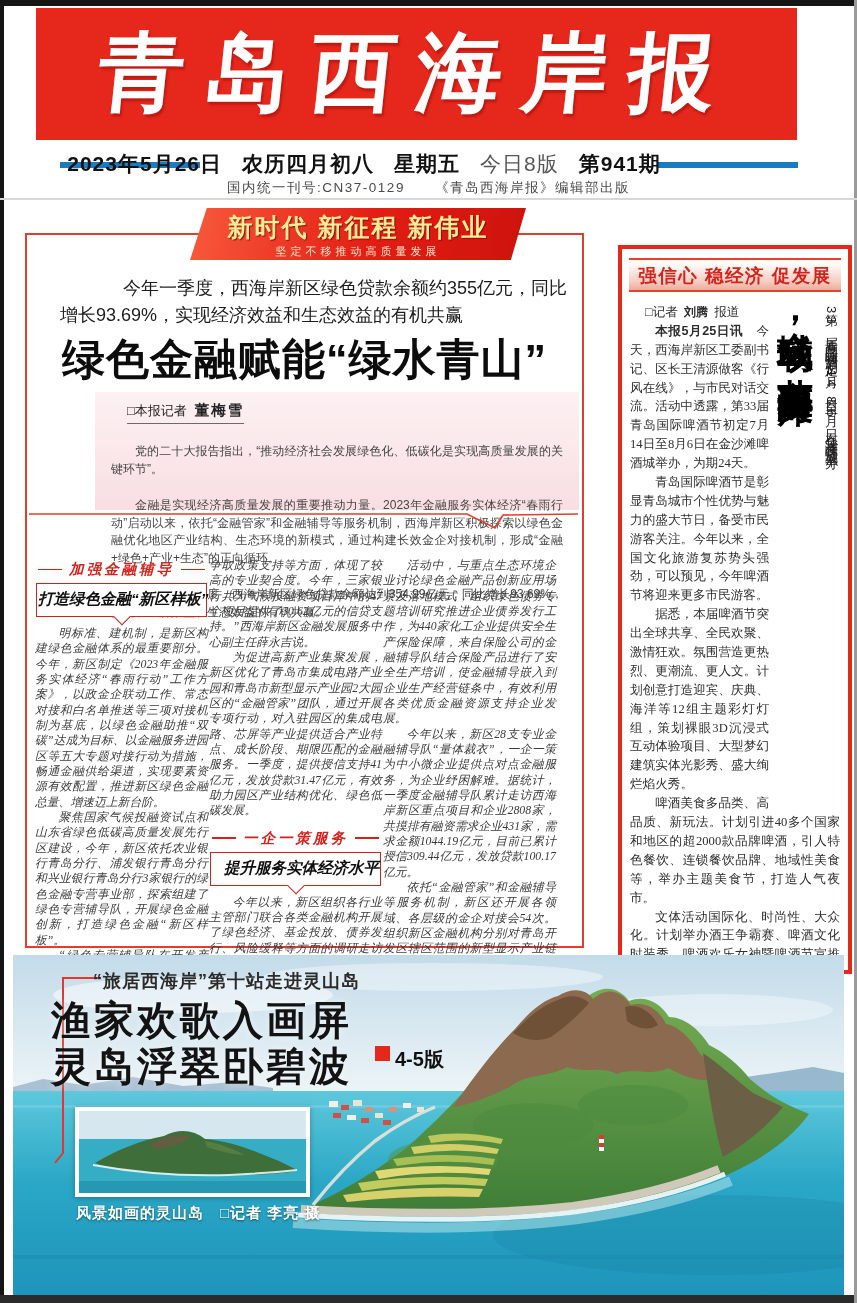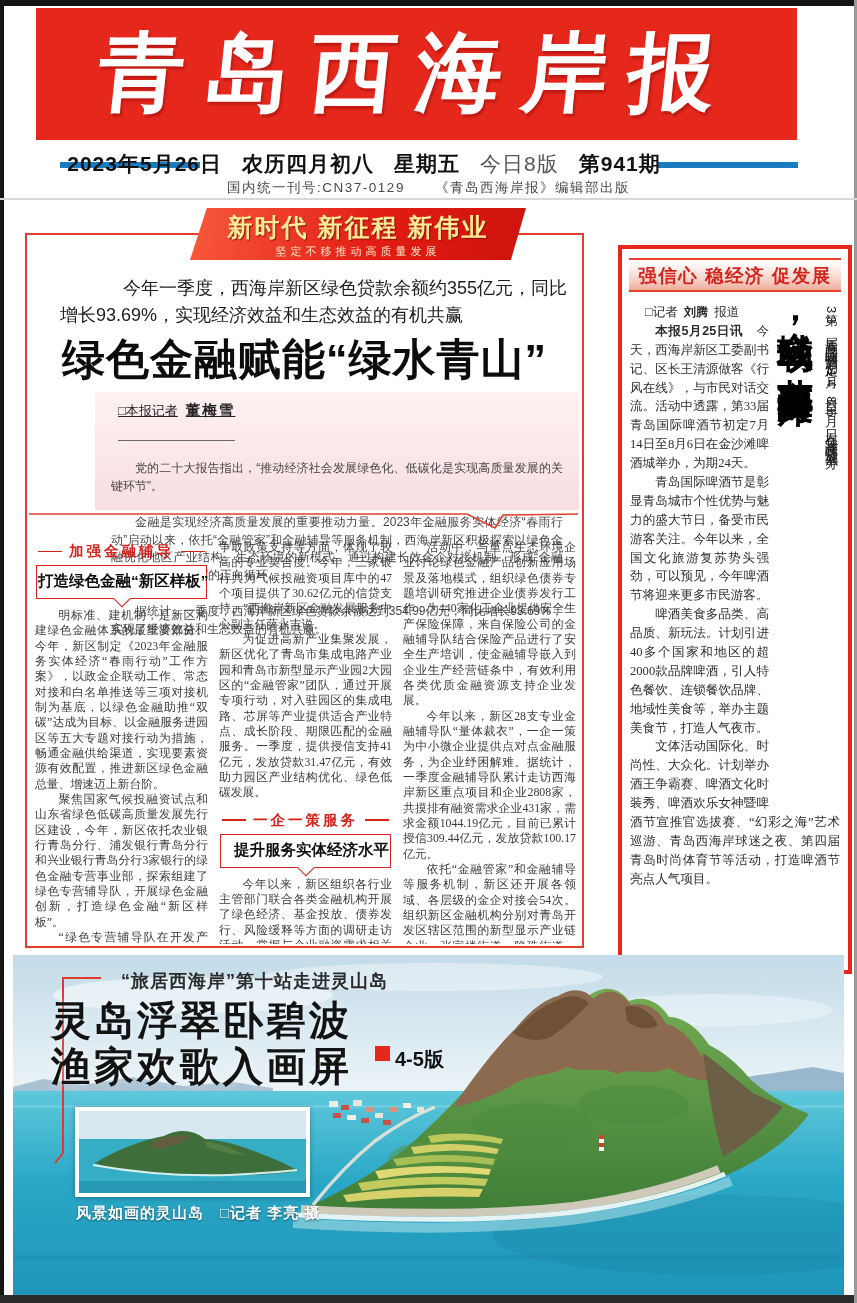--- a/index.html
+++ b/index.html
@@ -40,26 +40,26 @@
     clip-path:polygon(5% 0,100% 0,95.5% 100%,0% 100%);
   }
   .nt-title { margin-top:3px; font-size:25px; font-weight:900; color:#ffec96; letter-spacing:2px; text-shadow:1px 1px 1px #8d0d07; }
   .nt-sub { font-size:11px; color:#ffe9cb; letter-spacing:4px; }
   .standfirst { position:absolute; left:33px; top:40px; width:516px; font-size:18px; line-height:1.5; color:#1d1d1d; text-indent:3.5em; }
   .main-headline { position:absolute; left:0; top:96px; width:555px; text-align:center; font-size:43px; font-weight:900; color:#0c0c0c; letter-spacing:1px; white-space:nowrap; }
   .lead-box {
     position:absolute; left:68px; top:157px; width:484px; height:118px; padding:9px 16px 6px;
     background:linear-gradient(180deg,#fdf1f2 0%,#f8dee2 100%);
   }
-  .byline { display:inline-block; margin-left:7px; padding-bottom:20px; border-bottom:1px solid #6b6b6b; font-size:13px; color:#222;text-decoration:underline; }
+  .byline { display:inline-block; margin-left:16px; padding-bottom:3px; border-bottom:1px solid #6b6b6b; font-size:13px; color:#222; }
   .byline b { font-size:14.5px; margin-left:8px; letter-spacing:2px; }
   .lead-box p { font-family:Liberation Sans, sans-serif; font-size:12px; line-height:1.46; color:#454545; text-align:justify; text-indent:2em; margin-top:19px; }
   .lead-tail { position:absolute; left:2px; top:276px; width:551px; height:22px; }
 
-  .cols { position:absolute; left:8px; top:305px; width:543px; height:404px; display:flex; gap:11px; overflow:hidden; }
+  .cols { position:absolute; left:8px; top:323px; width:543px; height:404px; display:flex; gap:1px; overflow:hidden;font-style:italic; }
   .col { width:173px; }
   .col p { font-family:"Liberation Serif", serif; font-size:11.8px; line-height:1.3; color:#3a3a3a; text-align:justify; text-indent:2em; }
   .col p.cont { text-indent:0; }
   .sec-head { margin:2px 1px 9px; }
   .sec-kicker { display:flex; align-items:center; justify-content:center; gap:7px; margin-bottom:4px;
     font-size:14.5px; font-weight:bold; color:#d4231c; letter-spacing:3px; white-space:nowrap; }
   .sec-kicker::before, .sec-kicker::after { content:""; width:24px; height:1.5px; background:#d4231c; }
   .sec-title { position:relative; border:1.5px solid #d4231c; background:#fff; padding:5px 1px 6px; text-align:right;
     font-size:15.5px; font-weight:800; color:#101010; white-space:nowrap; }
   .sec-notch { position:absolute; left:50%; bottom:-7px; width:12px; height:12px; background:#fff;
@@ -79,21 +79,21 @@
   .vhead-main { writing-mode:vertical-rl; text-orientation:upright; font-size:36px; font-weight:900; color:#000; line-height:1.2; letter-spacing:2px; }
   .vhead-kicker { writing-mode:vertical-rl; text-orientation:mixed; font-size:13px; color:#1b1b1b; letter-spacing:3px; line-height:1.45; margin-left:4px; }
   .sb-article p { font-family:"Liberation Serif", serif; font-size:12.6px; line-height:1.5; color:#2e2e2e; text-align:justify; text-indent:2em; }
   .sb-byline { text-indent:1.2em !important; white-space:nowrap; }
   .sb-byline .nm { font-weight:bold; font-family:"Liberation Sans", sans-serif; font-size:12px; margin:0 3px; }
   .sb-article p b.dl { font-family:"Liberation Sans", sans-serif; }
 
   
   .photo { left:13px; top:955px; width:831px; height:340px; overflow:hidden; background:#bfdcec; }
   .photo svg.scene { position:absolute; left:0; top:0; }
-  .ph-kicker { position:absolute; left:108px; top:14px; font-size:18px; font-weight:600; color:#2b2b2b; letter-spacing:1px; white-space:nowrap; }
+  .ph-kicker { position:absolute; left:80px; top:14px; font-size:18px; font-weight:600; color:#2b2b2b; letter-spacing:1px; white-space:nowrap; }
   .ph-headline { position:absolute; left:38px; top:42px; font-size:40px; font-weight:900; color:#131313; line-height:1.16; letter-spacing:3px; white-space:nowrap; text-shadow:0 0 8px rgba(255,255,255,.55); }
   .ph-ref { position:absolute; left:362px; top:91px; display:flex; align-items:flex-start; gap:5px; }
   .ph-ref .sq { width:15px; height:15px; background:#e5271c; }
   .ph-ref .txt { font-size:20px; font-weight:800; color:#111; }
   .bracket { position:absolute; left:0; top:0; }
   .inset { position:absolute; left:62px; top:152px; width:235px; height:90px; border:4px solid #fff; box-shadow:0 1px 5px rgba(0,0,0,.3); background:#2fa8c2; }
   .ph-caption { position:absolute; left:63px; top:249px; color:#fff; font-size:15px; font-weight:700; letter-spacing:1px; text-shadow:0 1px 2px rgba(0,0,0,.5); white-space:nowrap; }
 </style>
 </head>
 <body>
@@ -174,20 +174,21 @@
       <div class="vhead-main">全域联动，共享醉美西海岸</div>
       <div class="vhead-kicker">第33届青岛国际啤酒节初定7月14日至8月6日在金沙滩啤酒城举办</div>
     </div>
     <p class="sb-byline">
       <span>□记者</span>
       <span class="nm">刘腾</span>
       <span>报道</span>
     </p>
     <p><b class="dl">本报5月25日讯</b>　<span>今天，西海岸新区工委副书记、区长王清源做客《行风在线》，与市民对话交流。活动中透露，第33届青岛国际啤酒节初定7月14日至8月6日在金沙滩啤酒城举办，为期24天。</span></p>
     <p>青岛国际啤酒节是彰显青岛城市个性优势与魅力的盛大节日，备受市民游客关注。今年以来，全国文化旅游复苏势头强劲，可以预见，今年啤酒节将迎来更多市民游客。</p>
+    <p>据悉，本届啤酒节突出全球共享、全民欢聚、激情狂欢。氛围营造更热烈、更潮流、更人文。计划创意打造迎宾、庆典、海洋等12组主题彩灯灯组，策划裸眼3D沉浸式互动体验项目、大型梦幻建筑实体光影秀、盛大绚烂焰火秀。</p>
     <p>啤酒美食多品类、高品质、新玩法。计划引进40多个国家和地区的超2000款品牌啤酒，引人特色餐饮、连锁餐饮品牌、地域性美食等，举办主题美食节，打造人气夜市。</p>
     <p>文体活动国际化、时尚性、大众化。计划举办酒王争霸赛、啤酒文化时装秀、啤酒欢乐女神暨啤酒节宣推官选拔赛、“幻彩之海”艺术巡游、青岛西海岸球迷之夜、第四届青岛时尚体育节等活动，打造啤酒节亮点人气项目。</p>
 
   </div>
 </div>
 
 <div class="abs photo">
   <svg class="scene" width="831" height="340" viewBox="0 0 831 340">
     <defs>
       <linearGradient id="skyg" x1="0" y1="0" x2="0" y2="1">
@@ -256,22 +257,22 @@
     <path d="M285,260 Q450,270 562,257 Q650,245 712,219" fill="none" stroke="#f0f8f8" stroke-width="5" opacity="0.95"></path>
     <path d="M280,268 Q450,279 565,264 Q655,252 718,226" fill="none" stroke="#bfe9ec" stroke-width="10" opacity="0.5"></path>
   </svg>
 
   <svg class="bracket" width="200" height="240" viewBox="0 0 200 240">
     <polyline points="88,23 50,23 50,198 42,208" fill="none" stroke="#e0392b" stroke-width="2"></polyline>
   </svg>
 
   <div class="ph-kicker">“旅居西海岸”第十站走进灵山岛</div>
   <div class="ph-headline">
+    <div>渔家欢歌入画屏</div>
     <div>灵岛浮翠卧碧波</div>
-    <div>渔家欢歌入画屏</div>
   </div>
   <div class="ph-ref">
     <span class="sq"></span>
     <span class="txt">4-5版</span>
   </div>
 
   <div class="inset">
     <svg width="227" height="82" viewBox="0 0 227 82">
       <rect x="0" y="0" width="227" height="30" fill="#d7e7ef"></rect>
       <rect x="0" y="28" width="227" height="54" fill="#35aec5"></rect>

